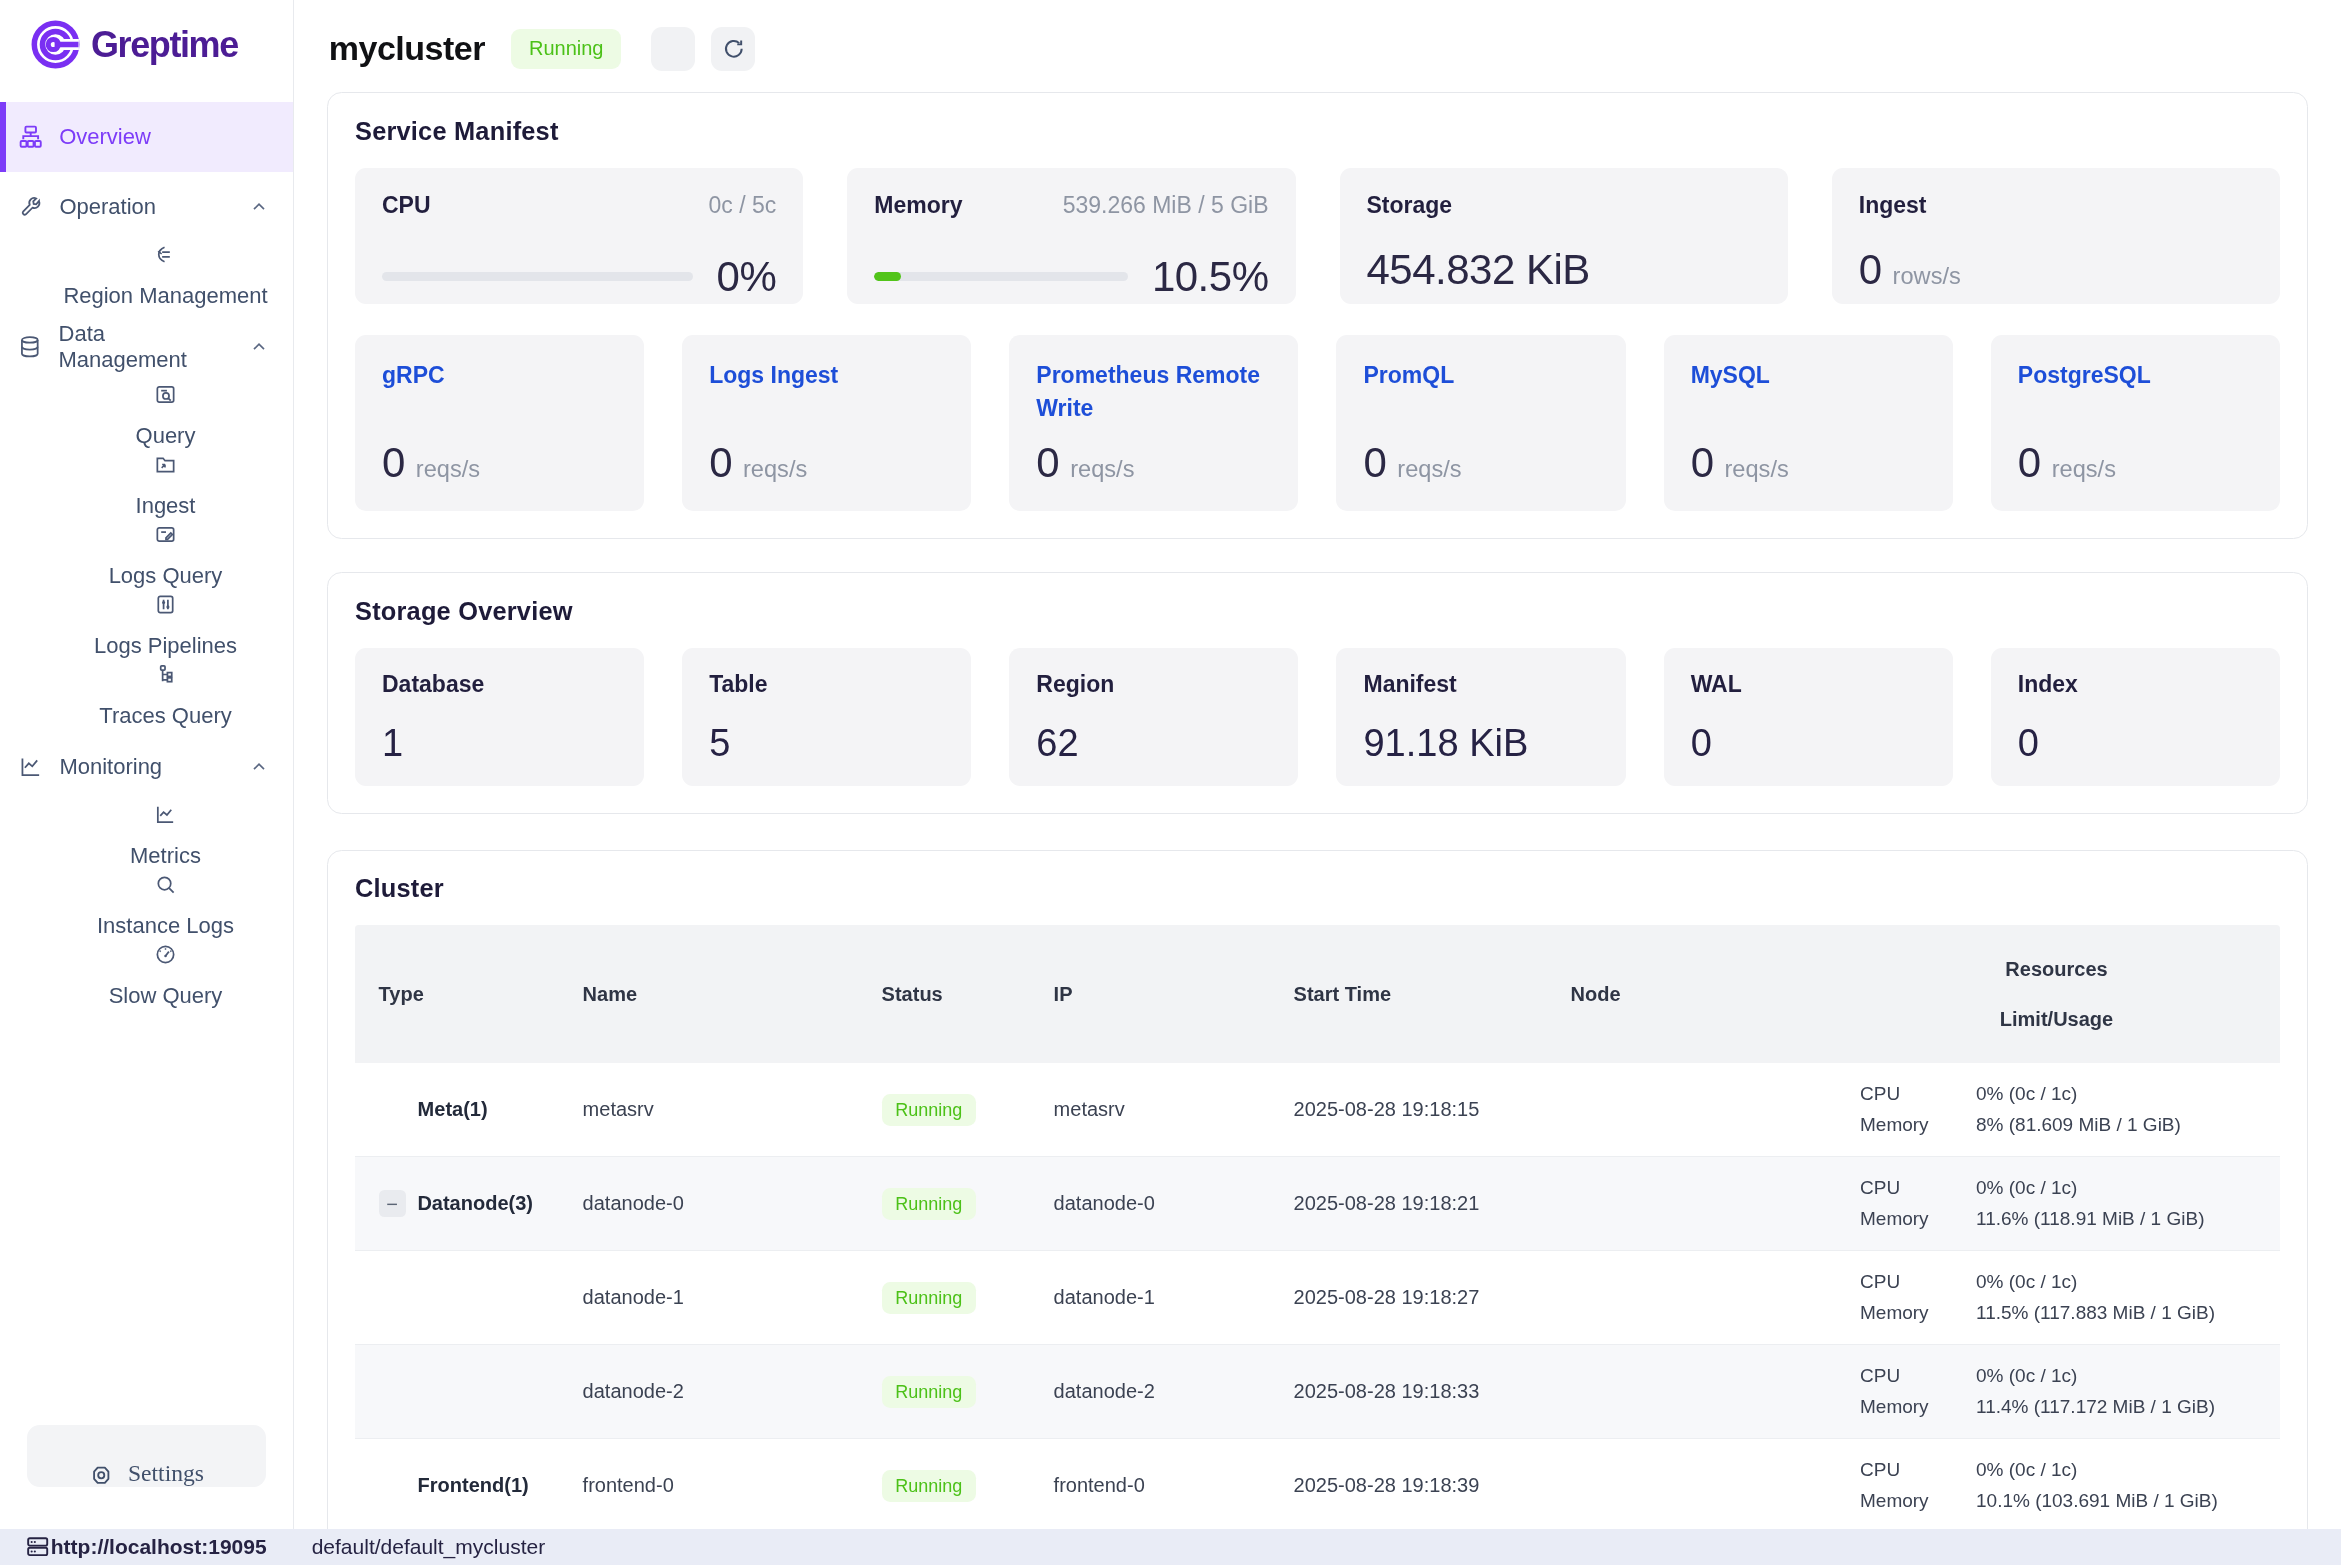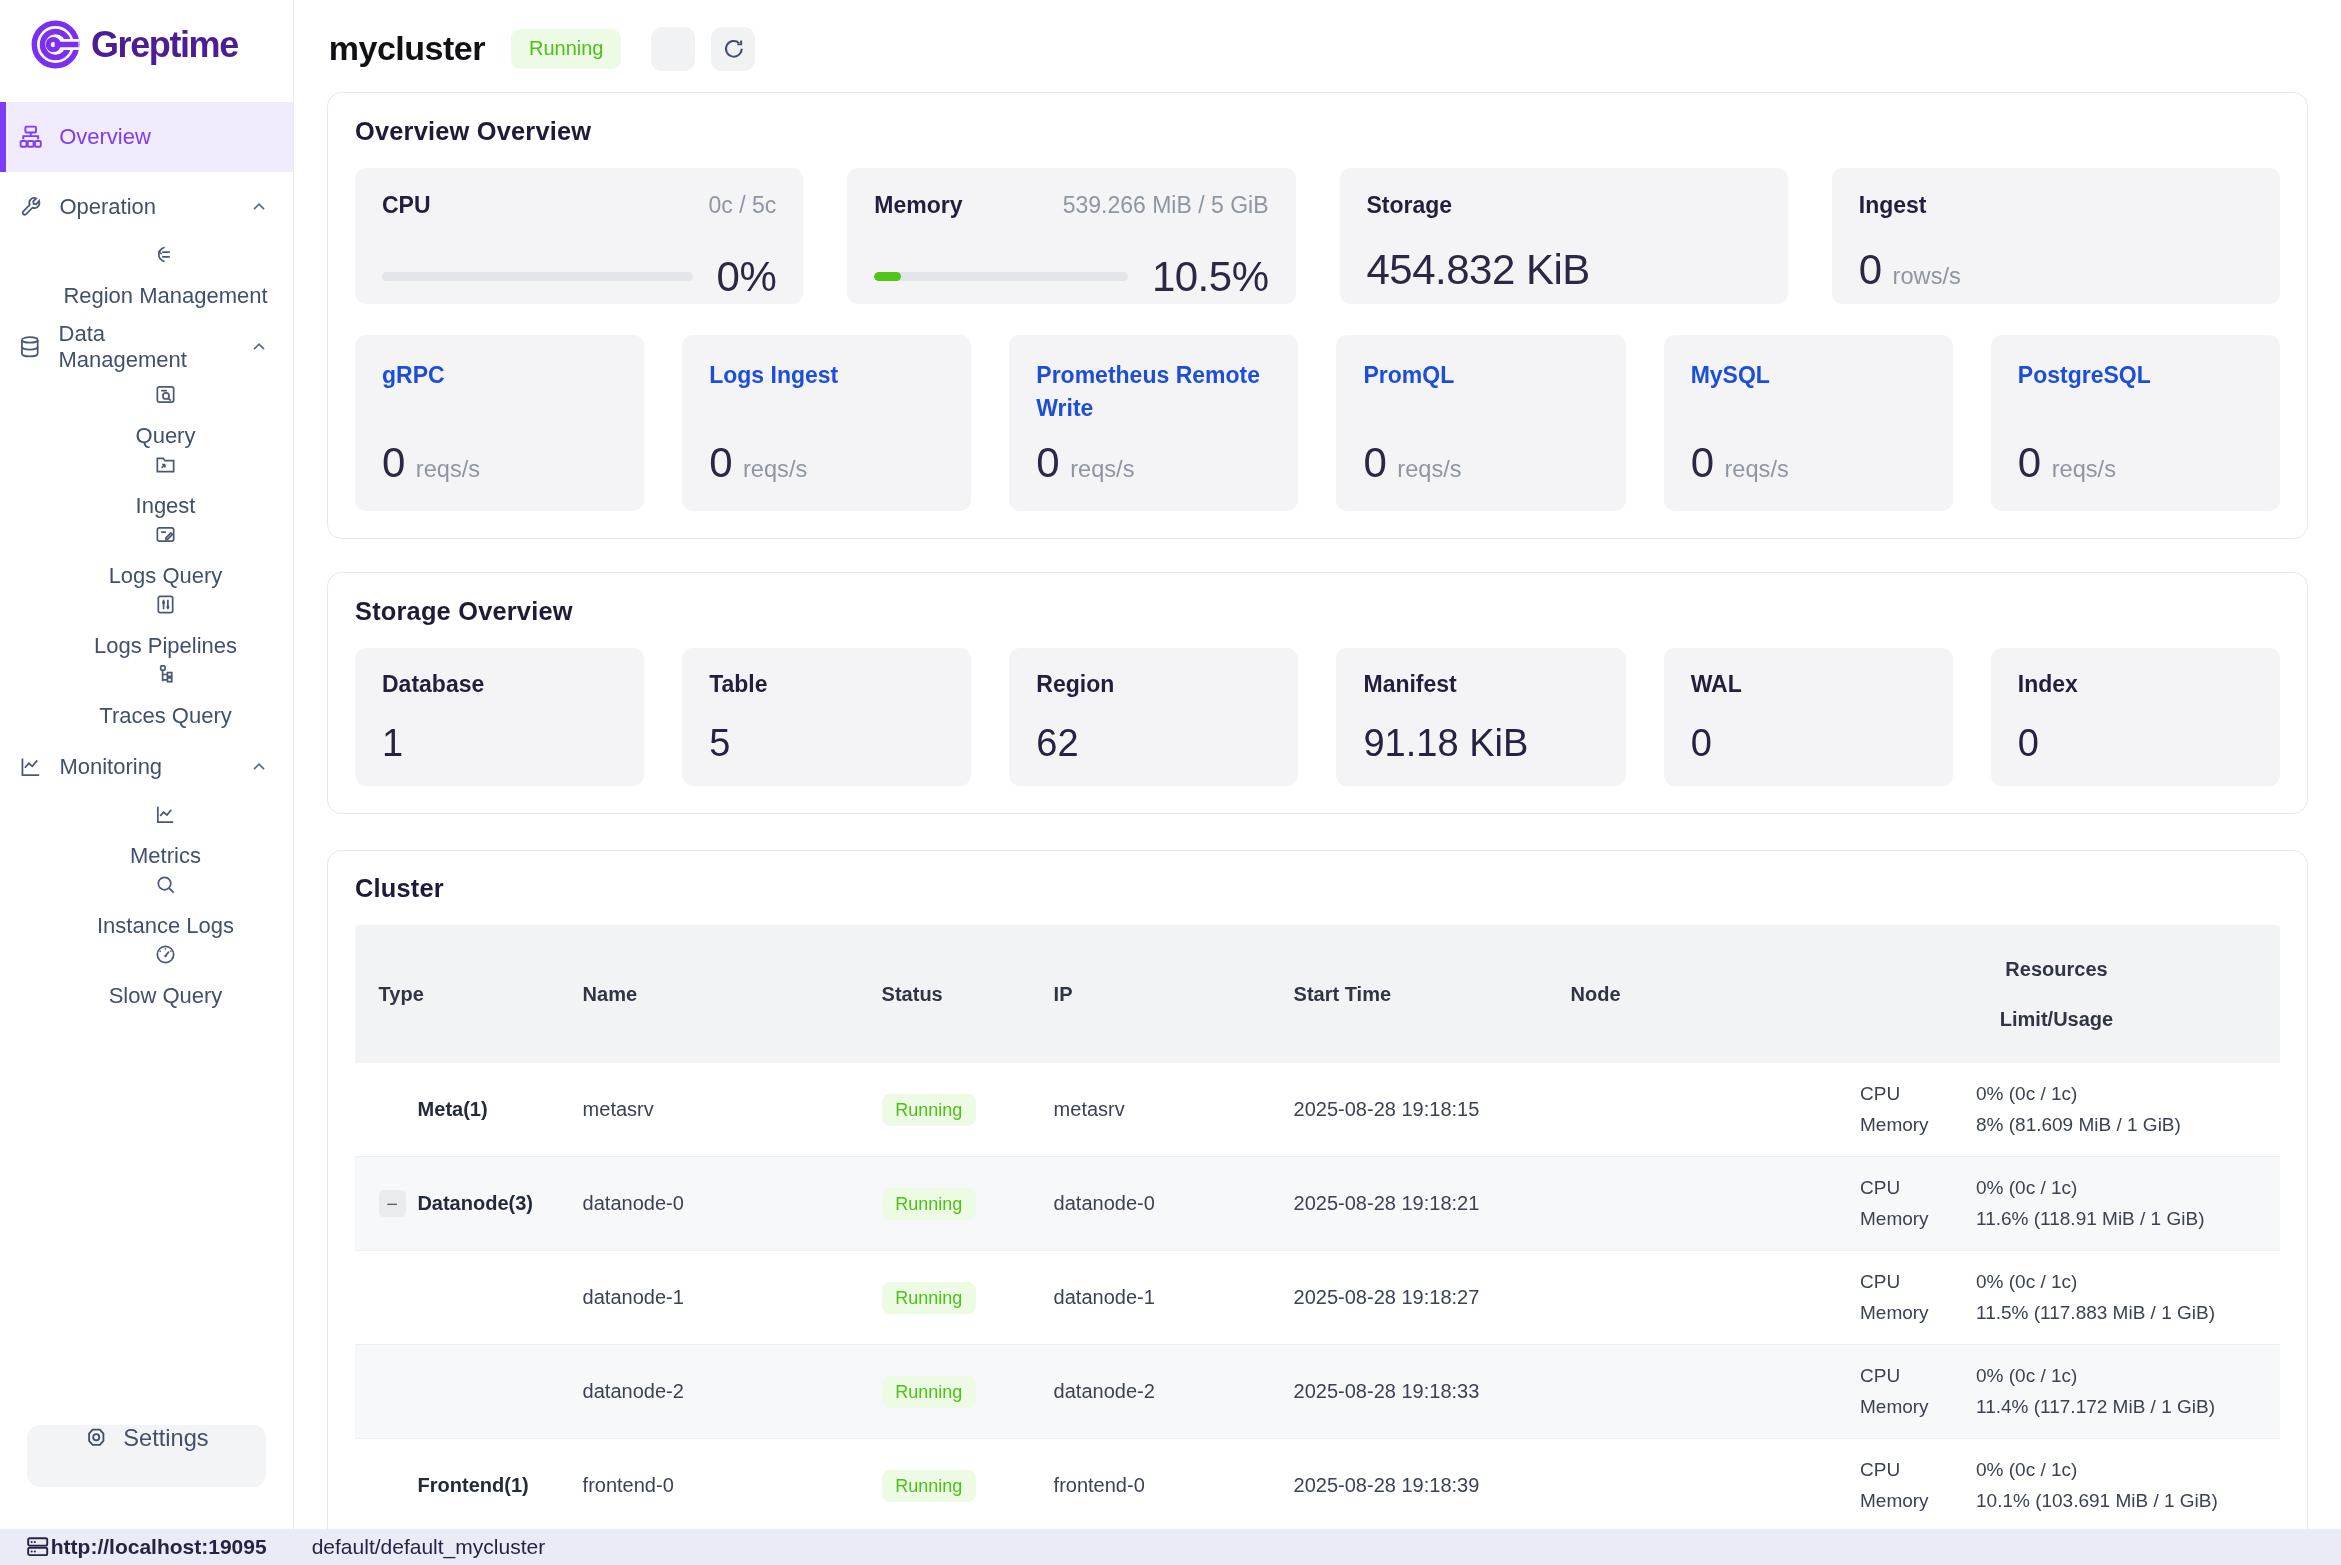--- a/index.html
+++ b/index.html
@@ -14,23 +14,23 @@
   .logo-text { font-size:36px; font-weight:800; letter-spacing:-1.4px; color:#4c1d95; }
   .menu { margin-top:14.5px; flex:0 0 auto; }
   .mi { display:flex; align-items:center; gap:16px; height:70px; padding-left:18px;
         font-size:22px; color:#41506b; cursor:pointer; }
   .mi .ic { display:flex; width:25.4px; height:25.4px; align-items:center; justify-content:center; color:#4b5874; }
   .mi.sub { padding-left:38px;flex-direction:column; }
   .mi.group .chev { margin-left:auto; margin-right:23.6px; color:#5a6782; }
   .mi.active { background:#f1ebfe; border-left:6.3px solid #7d3cf8; padding-left:11.8px; color:#7d3cf8; }
   .mi.active .ic { color:#7d3cf8; }
   .settings-btn { margin:auto 0 42px 27px; width:239px; height:62px; border:none;
-        background:#f3f4f6; border-radius:12.7px; display:flex; align-items:flex-start;
+        background:#f3f4f6; border-radius:12.7px; display:flex; align-items:flex-end;
         justify-content:center; gap:14.5px; font-size:23.6px; color:#41506b;
-        font-family:Liberation Sans, sans-serif; cursor:pointer; }
+        font-family:Liberation Serif, serif; cursor:pointer; }
 
   
   .main { flex:1; padding:0 34px 0 33px; overflow:hidden; }
   .page-header { display:flex; align-items:center; gap:26px; margin:25.4px 0 20px 1.8px; height:47px; }
   .cluster-name { font-size:34px; font-weight:800; color:#101114; letter-spacing:-0.5px; }
   .badge { background:#edfbe4; color:#4cc118; border-radius:9px; padding:8.2px 18px; font-size:20px; }
   .sq-btn { width:44px; height:44px; border:none; border-radius:11px; background:#f1f2f4;
             display:flex; align-items:center; justify-content:center; color:#41506b; cursor:pointer; }
   .hdr-btns { display:flex; gap:16.3px; margin-left:3.6px; }
 
@@ -284,21 +284,21 @@
             <svg viewBox="0 0 24 24" width="23.6" height="23.6" fill="none" stroke="currentColor" stroke-width="2">
               <path d="M20 12a8 8 0 1 1-2.5-5.8"></path>
                 <path d="M19.5 3.5v4h-4"></path>
             </svg>
           </span>
         </button>
       </div>
     </div>
 
     <section class="panel">
-      <div class="panel-title">Overview Overview</div>
+      <div class="panel-title">Service Manifest</div>
 
       <div class="grid4">
         <div class="card gauge-card">
           <div class="card-top">
             <span class="card-label">CPU</span>
             <span class="card-quota">0c / 5c</span>
           </div>
           <div class="gauge-row">
             <div class="track">
               <div class="fill" style="width: 0%;"></div>

